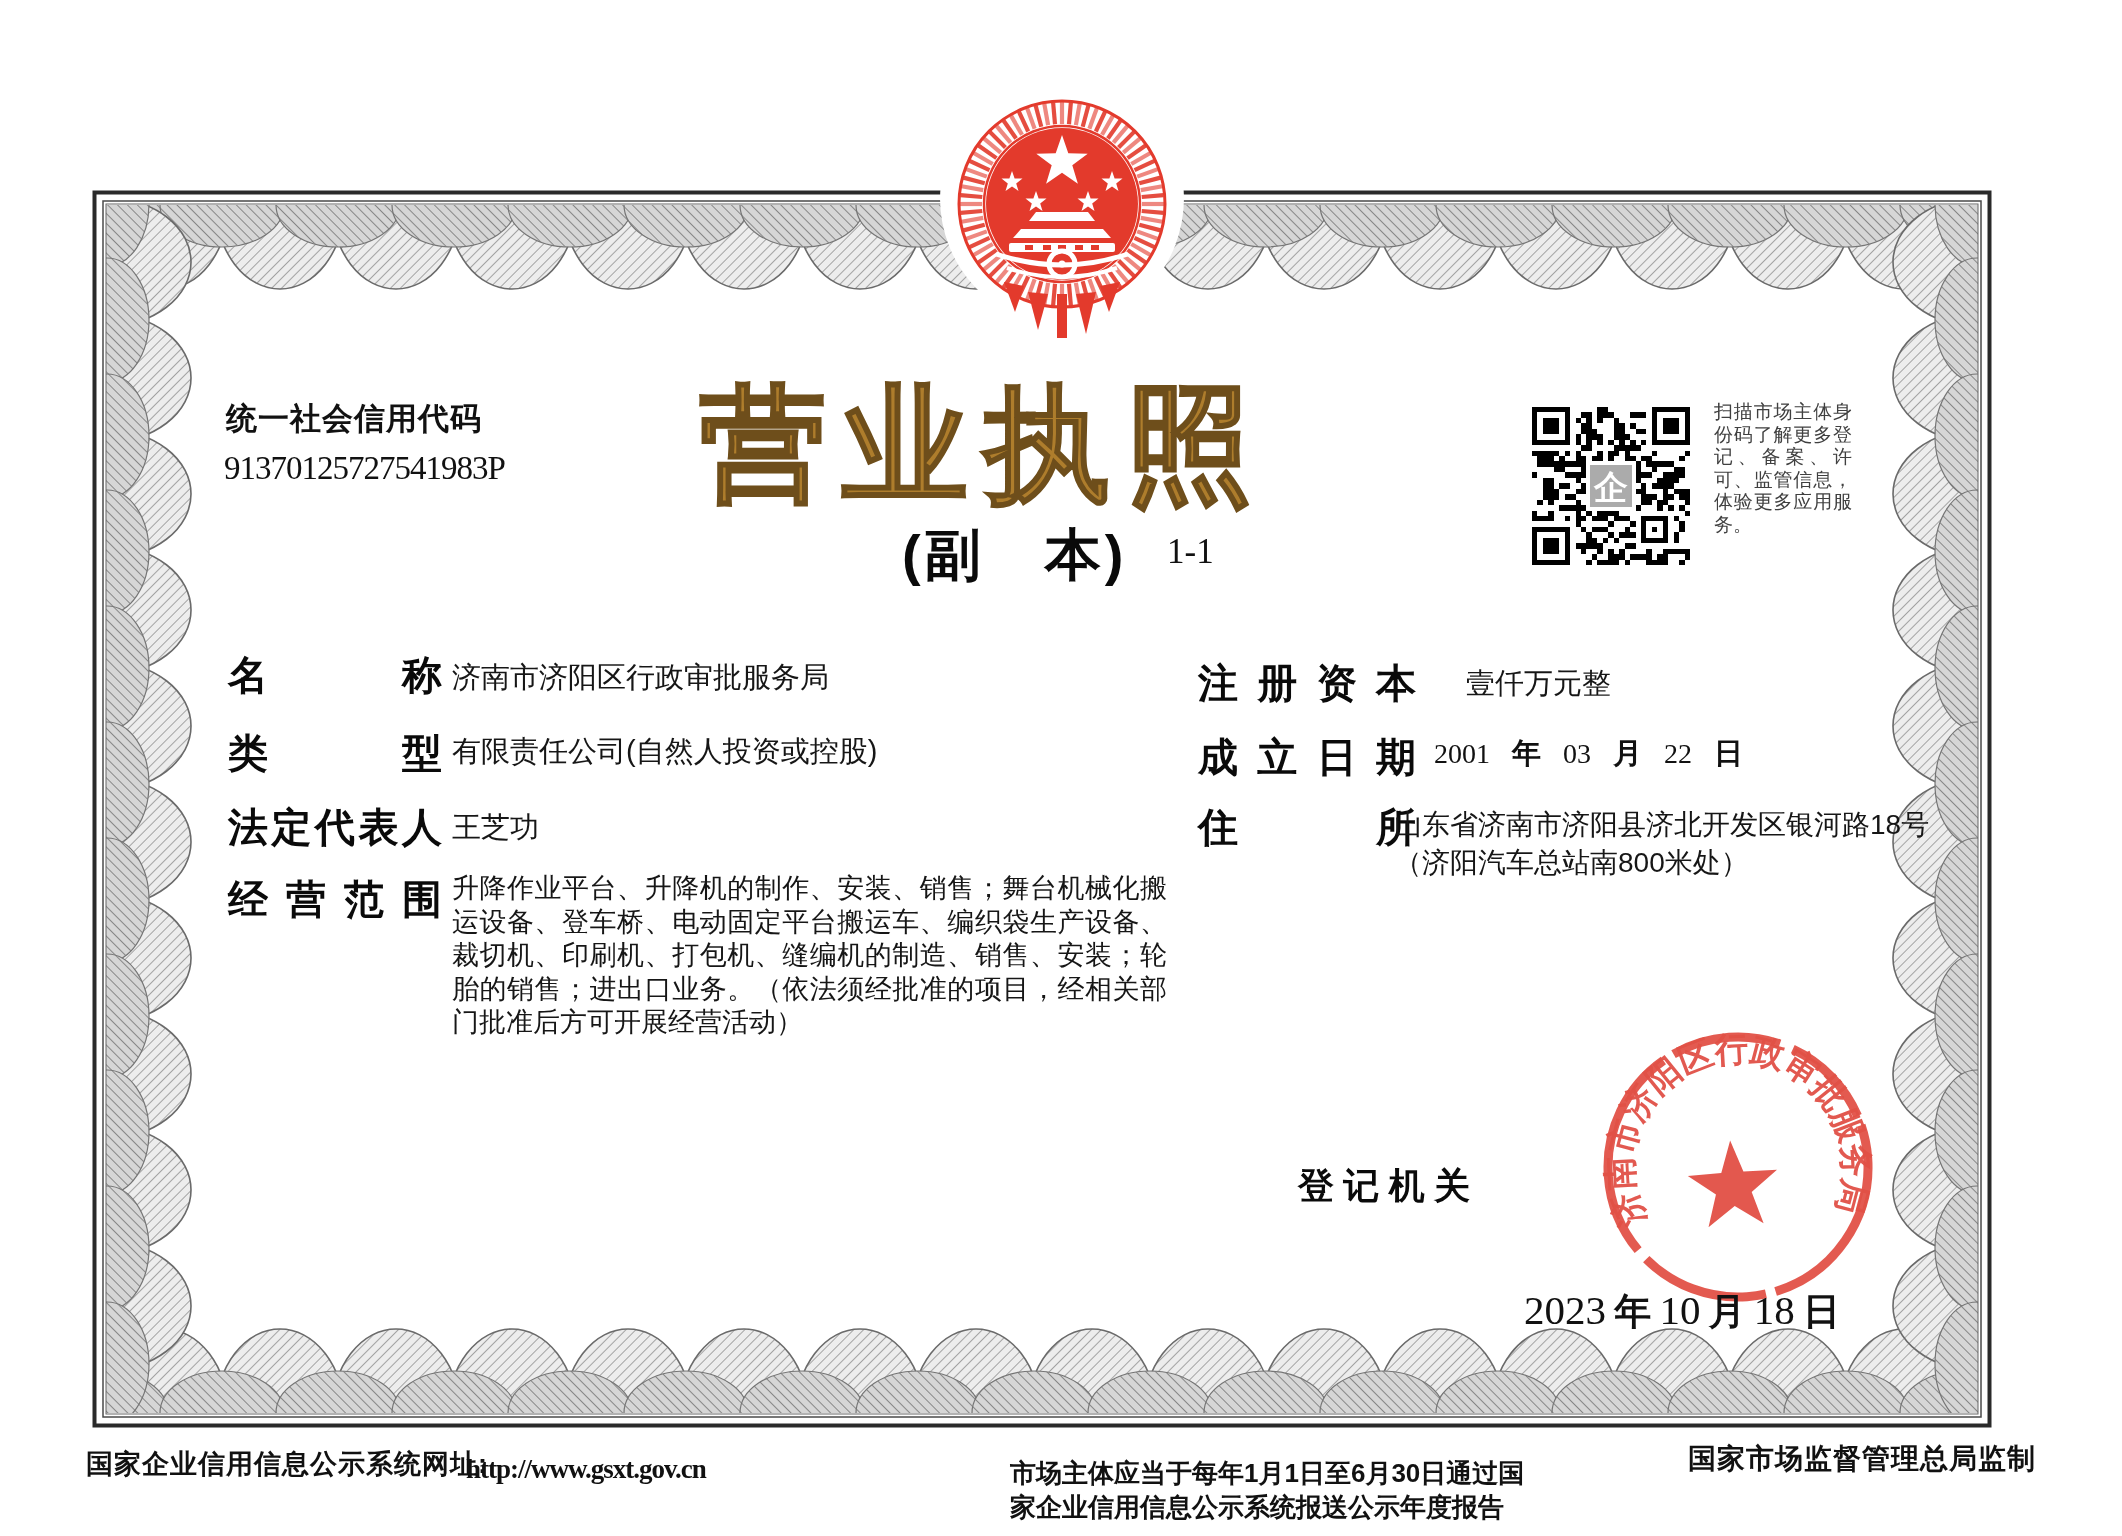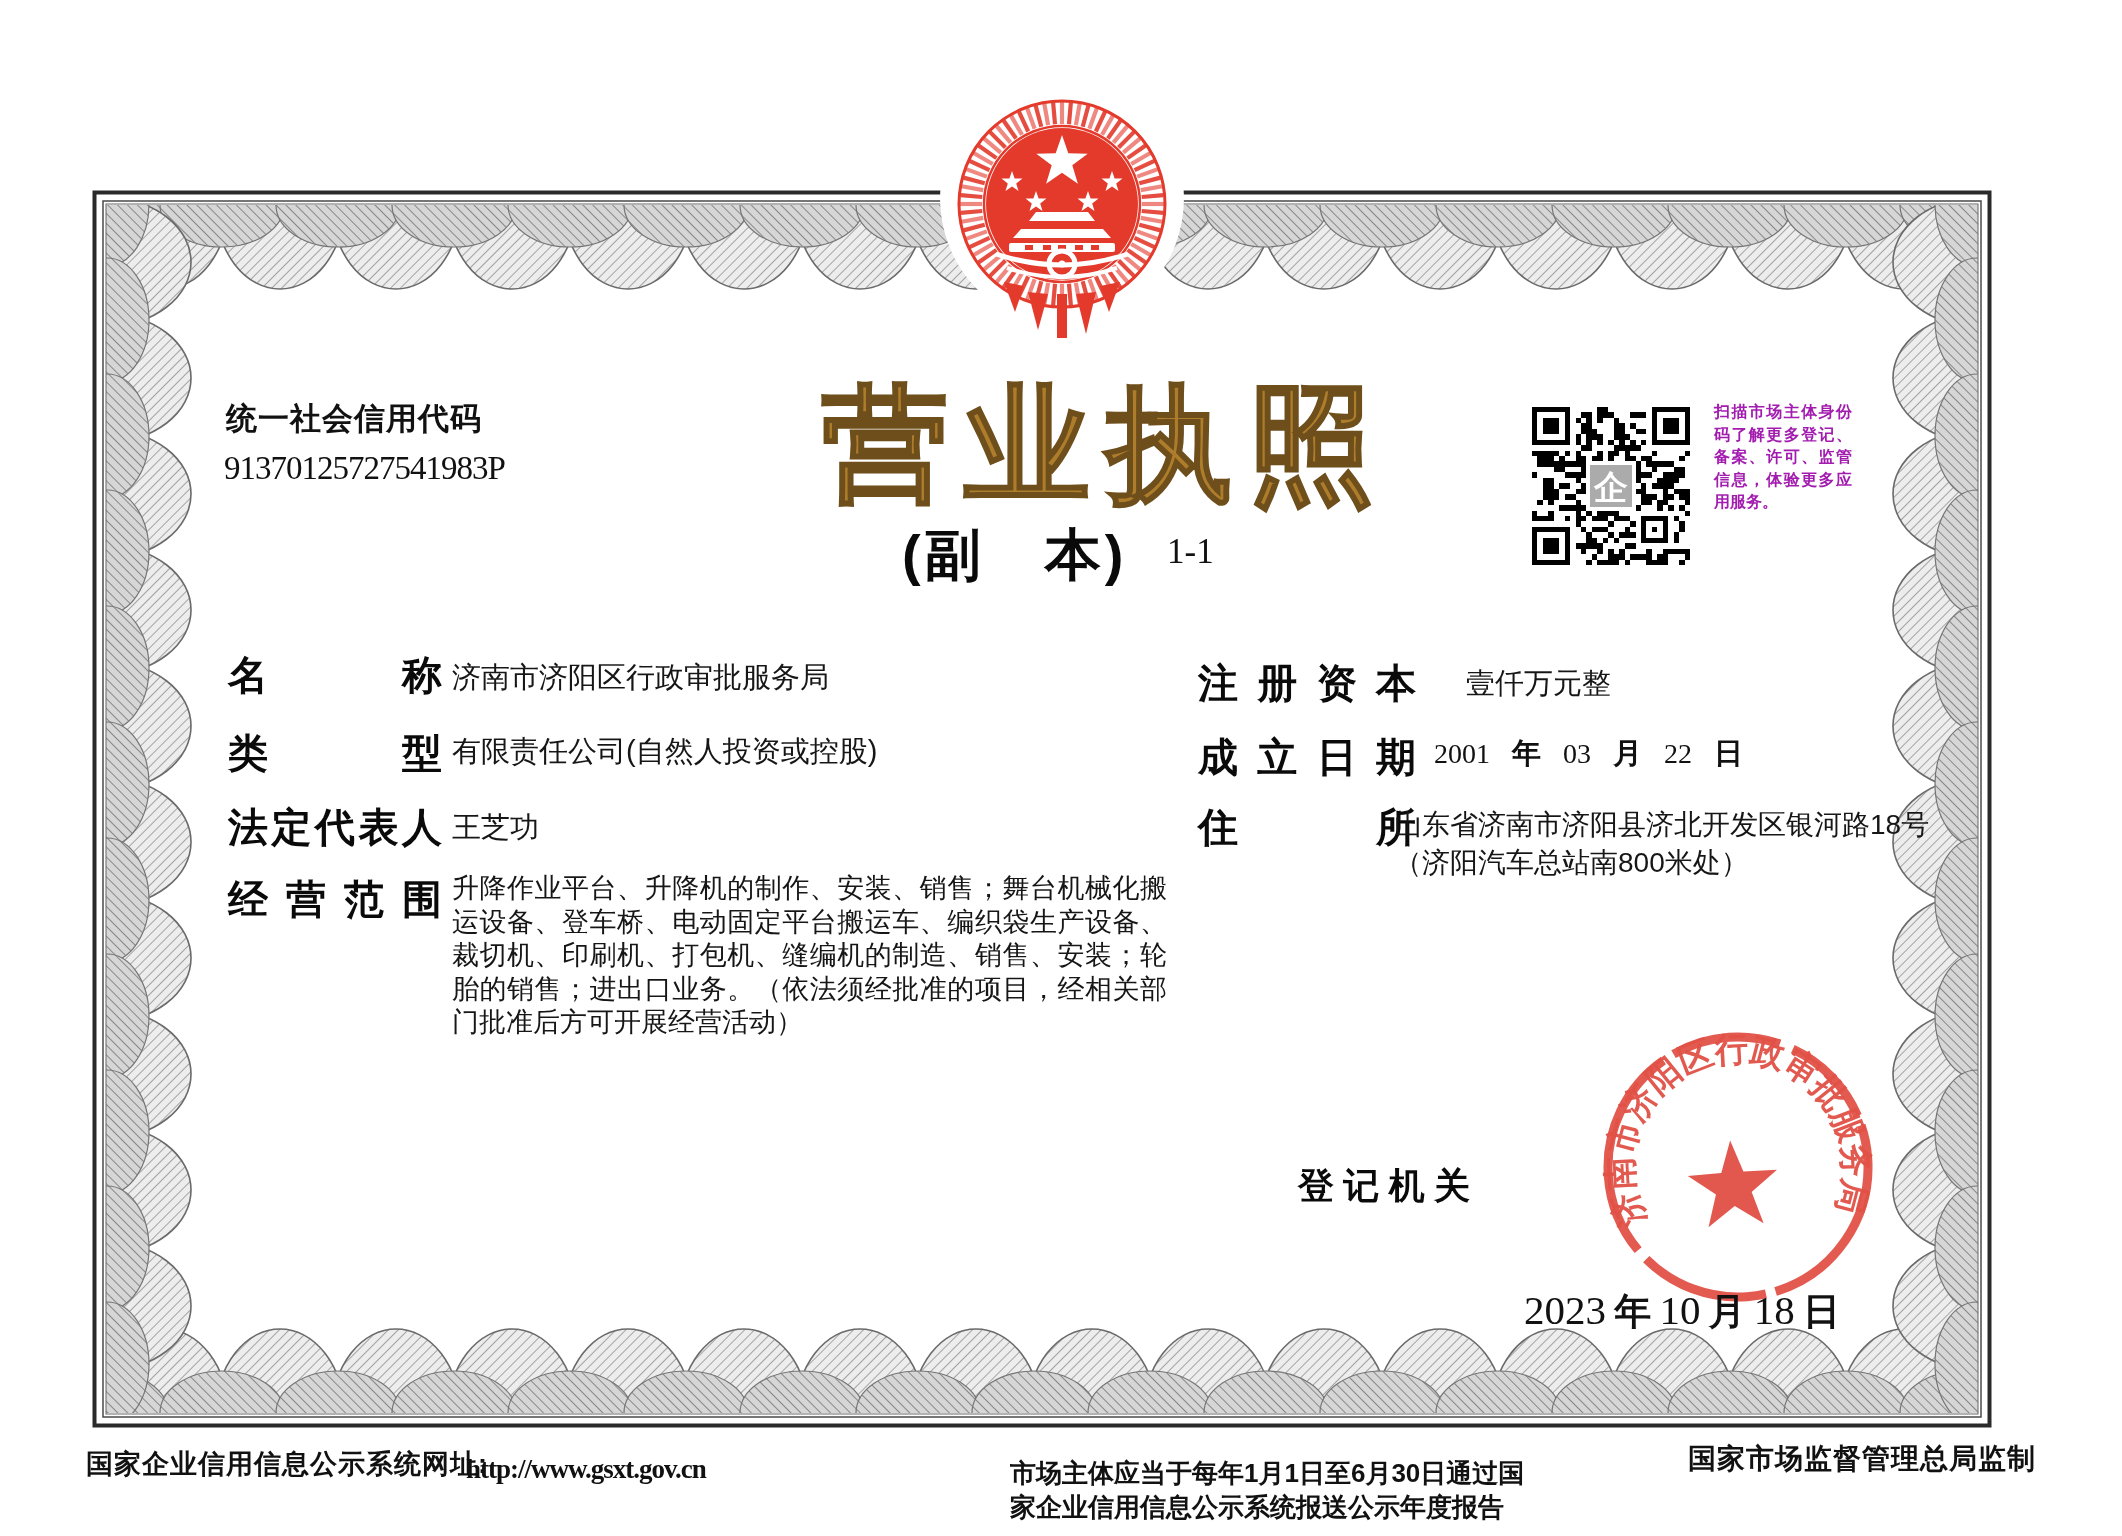--- a/index.html
+++ b/index.html
@@ -4,27 +4,27 @@
 <style>
   html,body{margin:0;padding:0;background:#ffffff;}
   body{width:2122px;height:1536px;position:relative;overflow:hidden;
        font-family:"Liberation Sans","DejaVu Sans",sans-serif;color:#111;}
   .abs{position:absolute;}
   .serif{font-family:"Liberation Serif","DejaVu Serif",serif;}
 
   .credit-label{left:226px;top:398px;font-size:31px;font-weight:bold;letter-spacing:1px;}
   .credit-code{left:224px;top:450px;font-size:33px;letter-spacing:-1px;}
 
-  .title{left:700px;top:362px;width:690px;text-align:right;font-size:126px;font-weight:bold;
+  .title{left:700px;top:362px;width:690px;text-align:left;font-size:126px;font-weight:bold;
          letter-spacing:16px;color:#ae7d2c;-webkit-text-stroke:2px #6e4e1b;}
   .subtitle{left:902px;top:518px;font-size:56px;font-weight:bold;letter-spacing:4px;color:#0a0a0a;}
   .copy-num{left:1167px;top:532px;font-size:35px;}
 
-  .qr-caption{left:1714px;top:401px;width:138px;font-size:16px;line-height:22.5px;
-              font-weight:bold;color:#a21caf;text-align:justify;}
+  .qr-caption{left:1714px;top:401px;width:138px;font-size:19px;line-height:22.5px;
+              font-weight:normal;color:#404040;text-align:justify;}
 
   .field-label{font-size:40px;font-weight:bold;display:flex;justify-content:space-between;color:#0a0a0a;}
   .field-value{font-size:29px;color:#161616;}
   .lcol-label{left:228px;width:214px;}
   .lcol-value{left:452px;}
   .rcol-label{left:1198px;width:218px;}
   .rcol-value{left:1434px;margin-left:32px;}
   .scope-value{left:452px;top:872px;width:715px;font-size:27px;line-height:33.5px;
                text-align:justify;color:#161616;}
   .addr-value{left:1394px;top:806px;width:580px;font-size:28px;line-height:38px;white-space:pre-line;}

